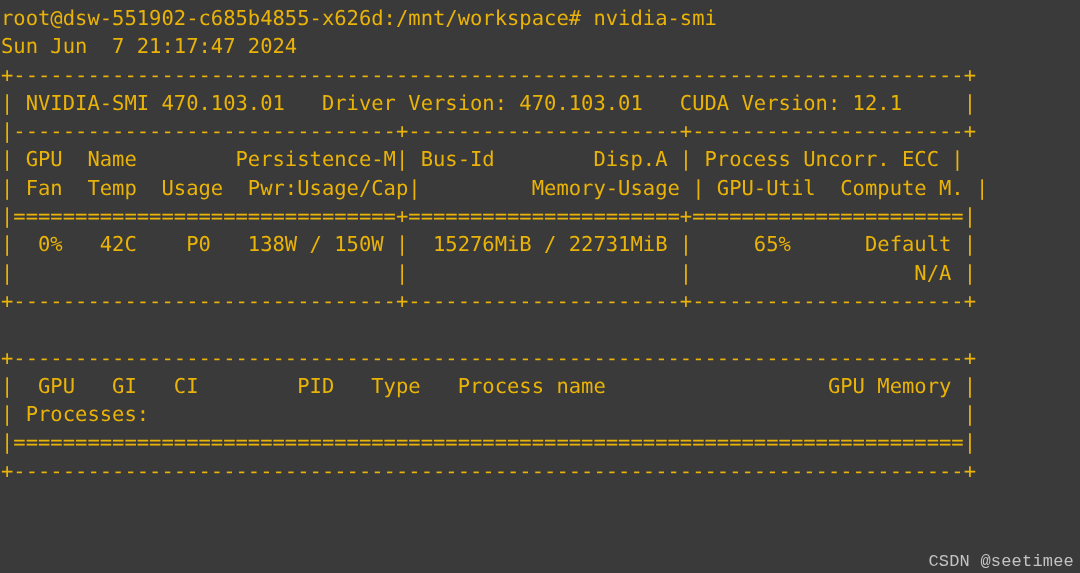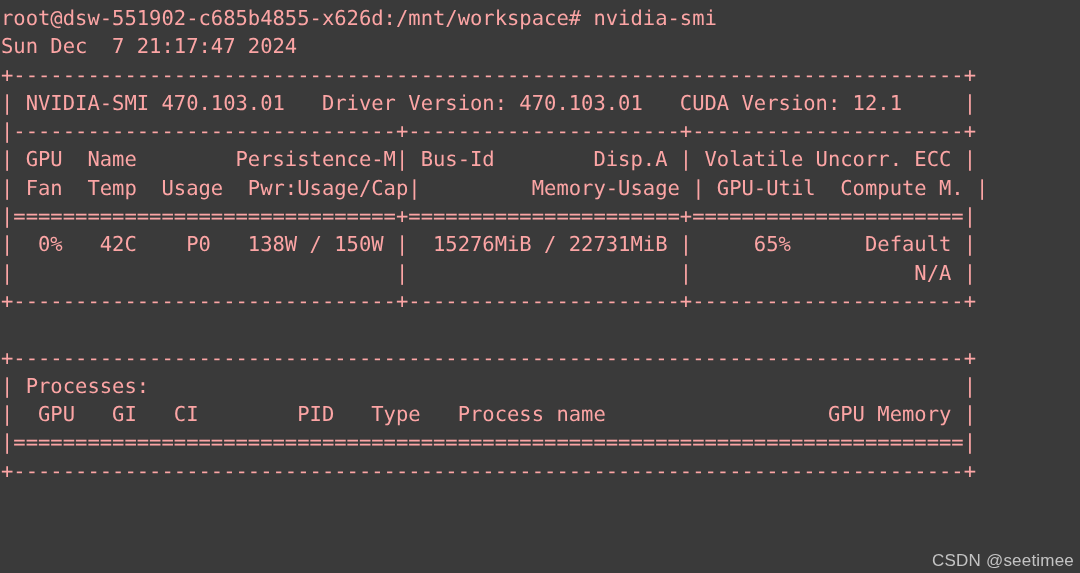--- a/index.html
+++ b/index.html
@@ -22,60 +22,60 @@
     padding: 4px 0 0 1px;
     box-sizing: border-box;
     width: 1080px;
   }
   .line {
     display: block;
     height: 28.3px;
     line-height: 28.3px;
     font-size: 20.5px;
     letter-spacing: 0px;
-    color: #fca5a5;
+    color: #eab308;
     white-space: pre;
     font-family: "DejaVu Sans Mono", "Liberation Mono", monospace;
     text-rendering: geometricPrecision;
   }
   .line.blank {
     color: transparent;
   }
   #watermark {
     position: absolute;
     right: 6px;
     bottom: 2px;
     font-size: 17px;
     color: #cfcfcf;
-    font-family: Liberation Sans, sans-serif;
+    font-family: Liberation Mono, monospace;
     opacity: 0.92;
     white-space: pre;
     letter-spacing: 0.2px;
   }
 </style>
 </head>
 <body>
 
 <div id="screen">
 
   <div id="terminal">
     <span class="line">root@dsw-551902-c685b4855-x626d:/mnt/workspace# nvidia-smi</span>
-    <span class="line">Sun Dec  7 21:17:47 2024</span>
+    <span class="line">Sun Jun  7 21:17:47 2024</span>
     <span class="line">+-----------------------------------------------------------------------------+</span>
     <span class="line">| NVIDIA-SMI 470.103.01   Driver Version: 470.103.01   CUDA Version: 12.1     |</span>
     <span class="line">|-------------------------------+----------------------+----------------------+</span>
-    <span class="line">| GPU  Name        Persistence-M| Bus-Id        Disp.A | Volatile Uncorr. ECC |</span>
+    <span class="line">| GPU  Name        Persistence-M| Bus-Id        Disp.A | Process Uncorr. ECC |</span>
     <span class="line">| Fan  Temp  Usage  Pwr:Usage/Cap|         Memory-Usage | GPU-Util  Compute M. |</span>
     <span class="line">|===============================+======================+======================|</span>
     <span class="line">|  0%   42C    P0   138W / 150W |  15276MiB / 22731MiB |     65%      Default |</span>
     <span class="line">|                               |                      |                  N/A |</span>
     <span class="line">+-------------------------------+----------------------+----------------------+</span>
     <span class="line blank"></span>
     <span class="line">+-----------------------------------------------------------------------------+</span>
+    <span class="line">|  GPU   GI   CI        PID   Type   Process name                  GPU Memory |</span>
     <span class="line">| Processes:                                                                  |</span>
-    <span class="line">|  GPU   GI   CI        PID   Type   Process name                  GPU Memory |</span>
     <span class="line">|=============================================================================|</span>
     <span class="line">+-----------------------------------------------------------------------------+</span>
   </div>
 
   <div id="watermark">CSDN @seetimee</div>
 
 </div>
 
 </body></html>

